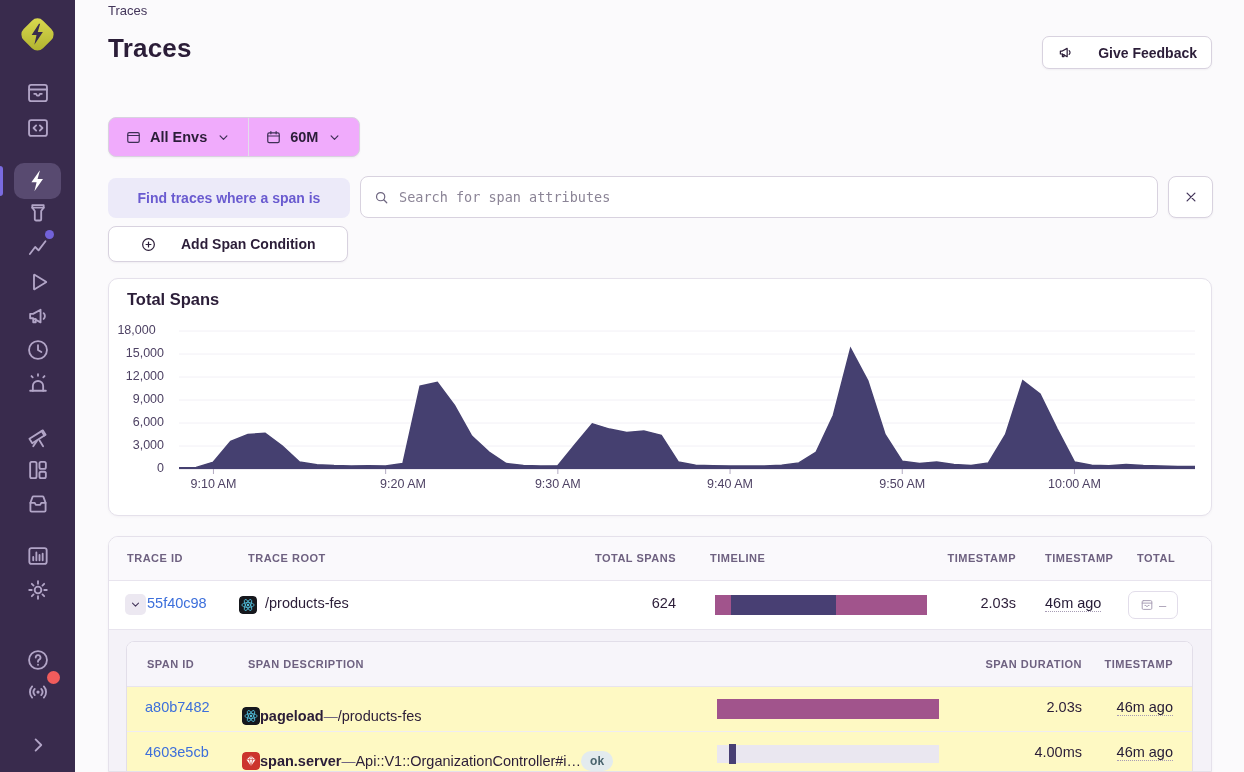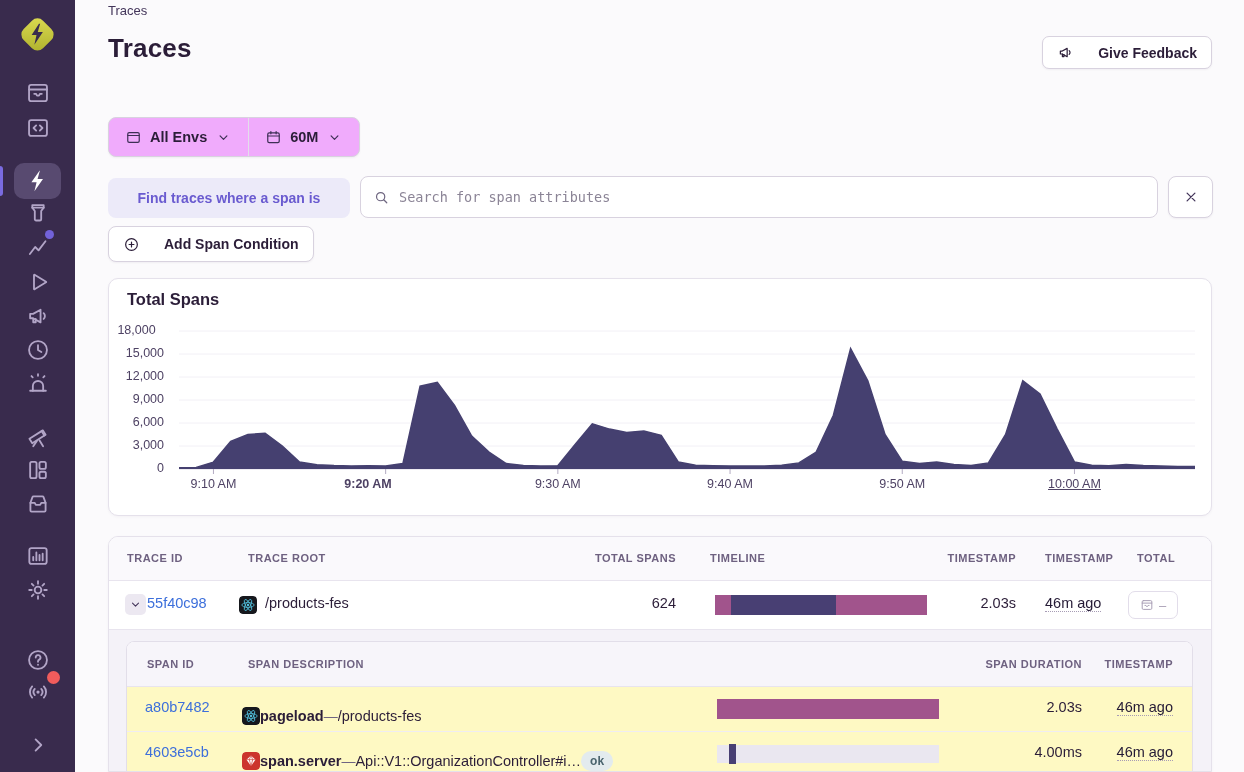--- a/index.html
+++ b/index.html
@@ -27,21 +27,21 @@
 .filter-seg+.filter-seg{border-left:1px solid #e3deea}
 .filter-seg .ico{width:17px;height:17px;color:#3d2f55}
 .chev{width:15px;height:15px;color:#4a3c60}
 .where-chip{position:absolute;left:33px;top:178px;width:242px;height:40px;background:#eceaf9;border-radius:8px;display:flex;align-items:center;justify-content:center;font-weight:700;font-size:14px;color:#6a5bd0}
 .searchbar{position:absolute;left:285px;top:176px;width:798px;height:42px;background:#fff;border:1px solid #d8d2df;border-radius:8px;display:flex;align-items:center;padding:0 12px;gap:9px}
 .searchbar .ico{width:17px;height:17px;color:#6e6680;flex:none}
 .searchbar input{border:none;outline:none;flex:1;font-family:"DejaVu Sans Mono",monospace;font-size:13.5px;color:#2b1d38;background:transparent}
 .searchbar input::placeholder{color:#8b8496}
 .close-btn{position:absolute;left:1093px;top:176px;width:45px;height:42px;align-items:center;justify-content:center;display:inline-flex;border-radius:8px}
 .close-btn .ico{width:18px;height:18px;color:#43355a}
-.add-btn{position:absolute;left:33px;top:226px;height:36px;padding:0 14px;border-radius:8px}
+.add-btn{position:absolute;left:33px;top:226px;height:36px;padding:0 31px;border-radius:8px}
 .panel{position:absolute;background:#fff;border:1px solid #e5e1eb;border-radius:10px;box-shadow:0 1px 3px rgba(43,26,64,.04)}
 
 .chart-panel{left:33px;top:278px;width:1104px;height:238px}
 .chart-title{position:absolute;left:18px;top:11px;font-size:16.5px;font-weight:800;color:#2b1d38}
 #chart-svg{position:absolute;left:0;top:0}
 .y-label{position:absolute;left:0;width:55px;text-align:right;font-size:12.5px;color:#4e4264}
 .x-label{position:absolute;top:198px;transform:translateX(-50%);font-size:12.5px;color:#4e4264;white-space:nowrap}
 
 .traces-panel{left:33px;top:536px;width:1104px;height:236px;border-radius:10px 10px 0 0;overflow:hidden}
 .t-head{position:absolute;left:0;top:0;width:100%;height:44px;background:#faf9fc;border-bottom:1px solid #e8e4ee}
@@ -335,25 +335,25 @@
         <div class="y-label" style="top: 182px;">0</div>
         <div class="y-label" style="top: 159px;">3,000</div>
         <div class="y-label" style="top: 136px;">6,000</div>
         <div class="y-label" style="top: 113px;">9,000</div>
         <div class="y-label" style="top: 90px;">12,000</div>
         <div class="y-label" style="top: 67px;">15,000</div>
         <div class="y-label" style="top: 44px; text-align: center;">18,000</div>
       </div>
     <div id="x-labels">
         <div class="x-label" style="left: 104.441px;">9:10 AM</div>
-        <div class="x-label" style="left: 259px; font-weight: bold;">9:20 AM</div>
+        <div class="x-label" style="left: 294px;">9:20 AM</div>
         <div class="x-label" style="left: 448.847px;">9:30 AM</div>
         <div class="x-label" style="left: 621.051px;">9:40 AM</div>
         <div class="x-label" style="left: 793.254px;">9:50 AM</div>
-        <div class="x-label" style="left: 965.458px; text-decoration: underline;">10:00 AM</div>
+        <div class="x-label" style="left: 965.458px;">10:00 AM</div>
       </div>
   </section>
 
   <section class="panel traces-panel">
     <div class="t-head">
       <div class="th" style="left:18px">TRACE ID</div>
       <div class="th" style="left:139px">TRACE ROOT</div>
       <div class="th" style="right:535px">TOTAL SPANS</div>
       <div class="th" style="left:601px">TIMELINE</div>
       <div class="th" style="right:195px">TIMESTAMP</div>

